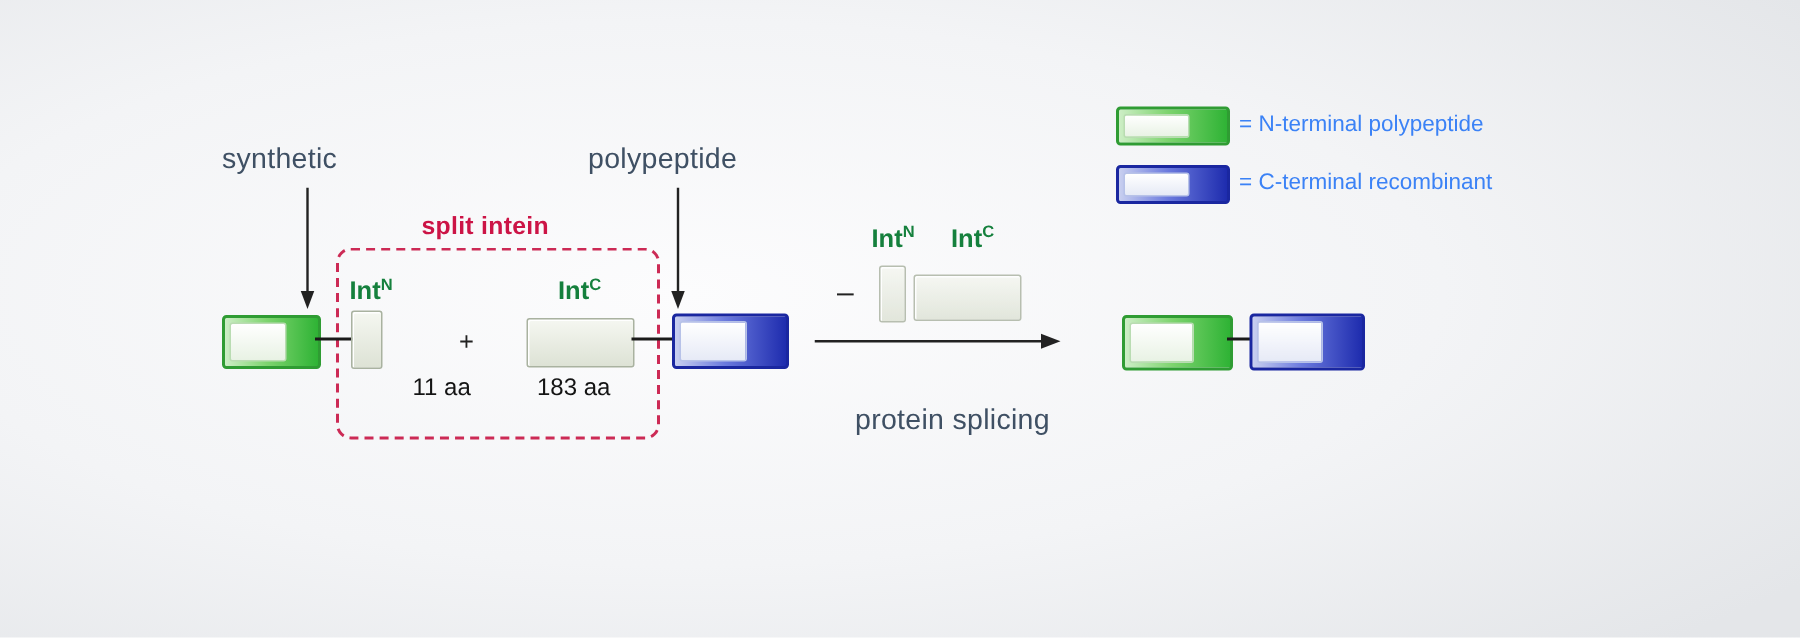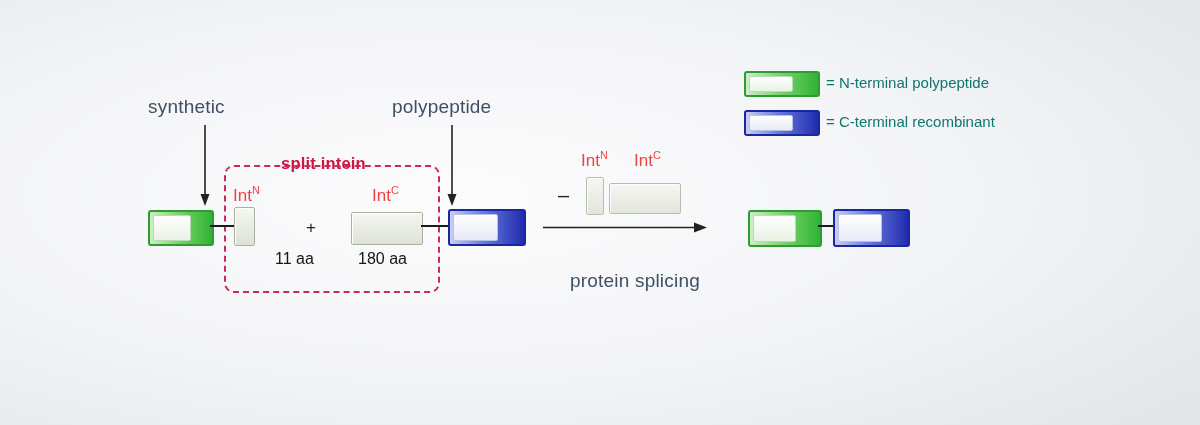--- a/index.html
+++ b/index.html
@@ -3,24 +3,24 @@
 <meta charset="utf-8">
 <style>
   html, body { margin: 0; padding: 0; }
   body {
     width: 1200px; height: 425px; position: relative; overflow: hidden;
     font-family: "Liberation Sans", sans-serif;
     background: radial-gradient(ellipse 920px 330px at 38% 46%, #fcfcfd 0%, #f3f4f6 55%, #e4e6e9 100%);
   }
   .abs { position: absolute; }
   .lbl { color: #3f5064; font-size: 19px; letter-spacing: 0.2px; }
-  .int-lbl { color: #ef4444; font-size: 17px; font-weight: normal; }
+  .int-lbl { color: #15803d; font-size: 17px; font-weight: bold; }
   .int-lbl sup { font-size: 11px; vertical-align: super; }
   .aa { color: #141414; font-size: 16px; }
-  .legend-text { color: #0f766e; font-size: 15px; }
+  .legend-text { color: #3b82f6; font-size: 15px; }
   .split-intein { color: #cc1446; font-size: 16.5px; font-weight: bold; letter-spacing: 0.2px; }
   .plusminus { color: #222; }
   .dashed-box { border: 2px dashed #cc2a55; border-radius: 10px; background: transparent; }
   .pp { border-radius: 3px; }
   .pp .inner { position: absolute; border-radius: 2px; }
   .pp-green { background: linear-gradient(90deg, #cdeec6 0%, #7ed46f 45%, #2fb335 100%); border: 2px solid #2f9c33; }
   .pp-green .inner { left: 3px; top: 3px; bottom: 3px; width: 58%;
     background: linear-gradient(180deg, #ffffff 0%, #e8f2e4 100%); border: 1px solid #b9dcb2; }
   .pp-blue { background: linear-gradient(90deg, #c9d0f0 0%, #6b7ade 45%, #1e2cae 100%); border: 2px solid #1a27a0; }
   .pp-blue .inner { left: 3px; top: 3px; bottom: 3px; width: 58%;
@@ -38,37 +38,37 @@
 
 <svg class="abs" style="left:199px; top:125px;" width="12" height="82" viewBox="0 0 12 82">
   <line x1="6" y1="0" x2="6" y2="71" stroke="#222" stroke-width="1.6"></line>
   <polygon points="1.5,69 10.5,69 6,81" fill="#222"></polygon>
 </svg>
 <svg class="abs" style="left:446px; top:125px;" width="12" height="82" viewBox="0 0 12 82">
   <line x1="6" y1="0" x2="6" y2="71" stroke="#222" stroke-width="1.6"></line>
   <polygon points="1.5,69 10.5,69 6,81" fill="#222"></polygon>
 </svg>
 
-<div class="abs split-intein" style="left:281px; top:154px;">split intein</div>
+<div class="abs split-intein" style="left:281px; top:142px;">split intein</div>
 <div class="abs dashed-box" style="left:224px; top:165px; width:212px; height:124px;"></div>
 
 <div class="abs pp pp-green" style="left:148px; top:210px; width:62px; height:32px;">
   <div class="inner"></div>
 </div>
 <div class="abs connector" style="left:210px; top:225px; width:25px;"></div>
 
 <div class="abs int-lbl" style="left:233px; top:184px;"><span>Int</span><sup>N</sup></div>
 <div class="abs intein" style="left:234px; top:207px; width:19px; height:37px;"></div>
 <div class="abs aa" style="left:229px; top:250px;margin-left:46px;">11 aa</div>
 
 <div class="abs plusminus" style="left:306px; top:218px; font-size:17px;">+</div>
 
 <div class="abs int-lbl" style="left:372px; top:184px;"><span>Int</span><sup>C</sup></div>
 <div class="abs intein" style="left:351px; top:212px; width:70px; height:31px;"></div>
-<div class="abs aa" style="left:358px; top:250px;">180 aa</div>
+<div class="abs aa" style="left:358px; top:250px;">183 aa</div>
 
 <div class="abs connector" style="left:421px; top:225px; width:27px;"></div>
 
 <div class="abs pp pp-blue" style="left:448px; top:209px; width:74px; height:33px;">
   <div class="inner"></div>
 </div>
 
 <div class="abs int-lbl" style="left:581px; top:149px;"><span>Int</span><sup>N</sup></div>
 <div class="abs int-lbl" style="left:634px; top:149px;"><span>Int</span><sup>C</sup></div>
 <div class="abs plusminus" style="left:558px; top:184px; font-size:20px;">–</div>

